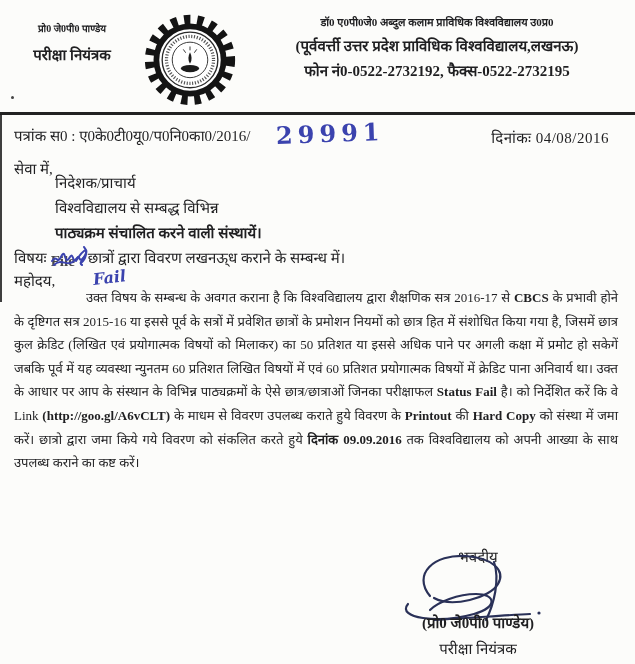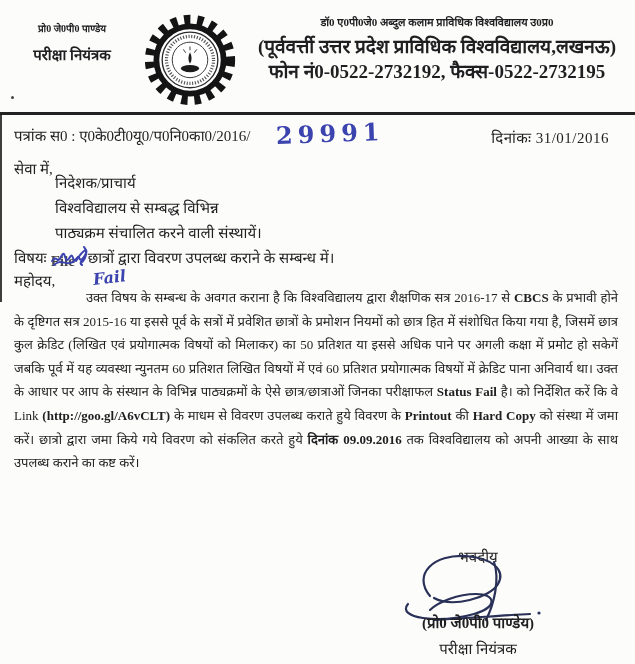--- a/index.html
+++ b/index.html
@@ -9,36 +9,36 @@
     background:#fcfcfa; color:#1f1f21; overflow:hidden;
     font-family:"Liberation Serif","DejaVu Serif",serif;
   }
   
   .hdr-left { position:absolute; left:6px; top:18px; width:132px; text-align:center; }
   .hdr-left .nm { font-weight:bold; font-size:10px; line-height:22px; white-space:nowrap; }
   .hdr-left .tt { font-weight:bold; font-size:15px; line-height:22px; margin-top:4px; }
   .logo { position:absolute; left:142px; top:8px; width:96px; height:100px; }
   .hdr-right { position:absolute; left:242px; top:10px; width:390px; text-align:center; }
   .hdr-right .l1 { font-weight:bold; font-size:11px; line-height:24px; white-space:nowrap; }
-  .hdr-right .l2,.hdr-right .l3,.hdr-right .l4 { font-weight:600; font-size:19px; line-height:25px; white-space:nowrap; }
+  .hdr-right .l2,.hdr-right .l3,.hdr-right .l4 { font-weight:600; font-size:15px; line-height:25px; white-space:nowrap; }
   .rule { position:absolute; left:0; top:112px; width:635px; height:3px; background:#222; }
   .edge-line { position:absolute; left:0; top:114px; width:2px; height:188px; background:#1c1c1c; opacity:.85; }
   .dot-mark { position:absolute; left:11px; top:96px; width:3px; height:3px; border-radius:50%; background:#444; }
   
   .ref-row { position:absolute; left:14px; right:16px; top:121px; height:30px; font-size:15px; }
   .ref-label { position:absolute; left:0; top:4px; white-space:nowrap; }
   .ref-number { position:absolute; left:262px; top:-2px; color:#3b43ae; font-size:24px; font-weight:600;
                 letter-spacing:5px; transform:rotate(-2deg); font-family:"DejaVu Serif",serif; }
   .ref-date { position:absolute; right:10px; top:6px; white-space:nowrap; letter-spacing:.5px; }
   
   .line { position:absolute; left:14px; font-size:15px; white-space:nowrap; }
   .salutation { top:158px; }
   .rcp1 { top:172px; left:55px; }
   .rcp2 { top:197px; left:55px; }
-  .rcp3 { top:222px; left:55px; }
+  .rcp3 { top:222px; left:55px;font-weight:bold; }
   .subject-row { top:247px; }
   .greeting { top:270px; }
   
   .scribble-wrap { position:relative; display:inline-block; width:37px; height:18px; vertical-align:-3px; margin-left:4px; }
   .scribble-wrap .under { font-weight:bold; color:#2a2a2c; opacity:.85; }
   .scribble-svg { position:absolute; left:-3px; top:-10px; }
   .fail-note { position:absolute; left:42px; top:15px; color:#3b43ae; font-size:16px; font-style:italic;
                font-weight:600; transform:rotate(-7deg); font-family:"DejaVu Serif",serif; }
   
   .body-par {
@@ -85,41 +85,41 @@
     <div class="l4">फोन नं0-0522-2732192, फैक्स-0522-2732195</div>
   </div>
 
   <div class="rule"></div>
   <div class="edge-line"></div>
   <div class="dot-mark"></div>
 
   <div class="ref-row">
     <span class="ref-label">पत्रांक स0 : ए0के0टी0यू0/प0नि0का0/2016/</span>
     <span class="ref-number">29991</span>
-    <span class="ref-date">दिनांकः 31/01/2016</span>
+    <span class="ref-date">दिनांकः 04/08/2016</span>
   </div>
 
   <div class="line salutation">सेवा में,</div>
   <div class="line rcp1">निदेशक/प्राचार्य</div>
   <div class="line rcp2">विश्वविद्यालय से सम्बद्ध विभिन्न</div>
   <div class="line rcp3">पाठ्यक्रम संचालित करने वाली संस्थायें।</div>
 
   <div class="line subject-row">
     <span>विषयः</span><span class="scribble-wrap">
       <span class="under">File</span>
       <svg class="scribble-svg" width="46" height="30" viewBox="0 0 46 30" aria-hidden="true">
         <g fill="none" stroke="#3b43ae" stroke-width="2" stroke-linecap="round">
           <path d="M4,18 C10,10 8,24 14,12 C18,6 16,24 22,14 C26,8 24,24 30,14"></path>
           <path d="M6,22 C14,14 20,26 28,16 C33,10 30,22 36,14"></path>
           <path d="M28,18 C34,8 40,4 38,10 C36,16 30,20 34,22"></path>
           <path d="M36,4 C40,8 38,16 33,20"></path>
         </g>
       </svg>
       <span class="fail-note">Fail</span>
-    </span><span>छात्रों द्वारा विवरण उपलब्ध कराने के सम्बन्ध में।</span>
+    </span><span>छात्रों द्वारा विवरण लखनऊ्ध कराने के सम्बन्ध में।</span>
   </div>
 
   <div class="line greeting">महोदय,</div>
 
   <div class="body-par"><span>उक्त विषय के सम्बन्ध के अवगत कराना है कि विश्वविद्यालय द्वारा शैक्षणिक सत्र 2016-17 से </span><span class="b">CBCS</span><span> के प्रभावी होने के दृष्टिगत सत्र 2015-16 या इससे पूर्व के सत्रों में प्रवेशित छात्रों के प्रमोशन नियमों को छात्र हित में संशोधित किया गया है, जिसमें छात्र कुल क्रेडिट (लिखित एवं प्रयोगात्मक विषयों को मिलाकर) का 50 प्रतिशत या इससे अधिक पाने पर अगली कक्षा में प्रमोट हो सकेगें जबकि पूर्व में यह व्यवस्था न्युनतम 60 प्रतिशत लिखित विषयों में एवं 60 प्रतिशत प्रयोगात्मक विषयों में क्रेडिट पाना अनिवार्य था। उक्त के आधार पर आप के संस्थान के विभिन्न पाठ्यक्रमों के ऐसे छात्र/छात्राओं जिनका परीक्षाफल </span><span class="b">Status Fail</span><span> है। को निर्देशित करें कि वे Link </span><span class="b">(http://goo.gl/A6vCLT)</span><span> के माधम से विवरण उपलब्ध कराते हुये विवरण के </span><span class="b">Printout</span><span> की </span><span class="b">Hard Copy</span><span> को संस्था में जमा करें। छात्रो द्वारा जमा किये गये विवरण को संकलित करते हुये </span><span class="b">दिनांक 09.09.2016</span><span> तक विश्वविद्यालय को अपनी आख्या के साथ उपलब्ध कराने का कष्ट करें।</span></div>
 
   <div class="closing">
     <span class="valediction">भवदीय</span>
     <svg class="sig-svg" width="172" height="74" viewBox="0 0 172 74" aria-hidden="true">
       <g fill="none" stroke="#2a3158" stroke-width="2.2" stroke-linecap="round">

